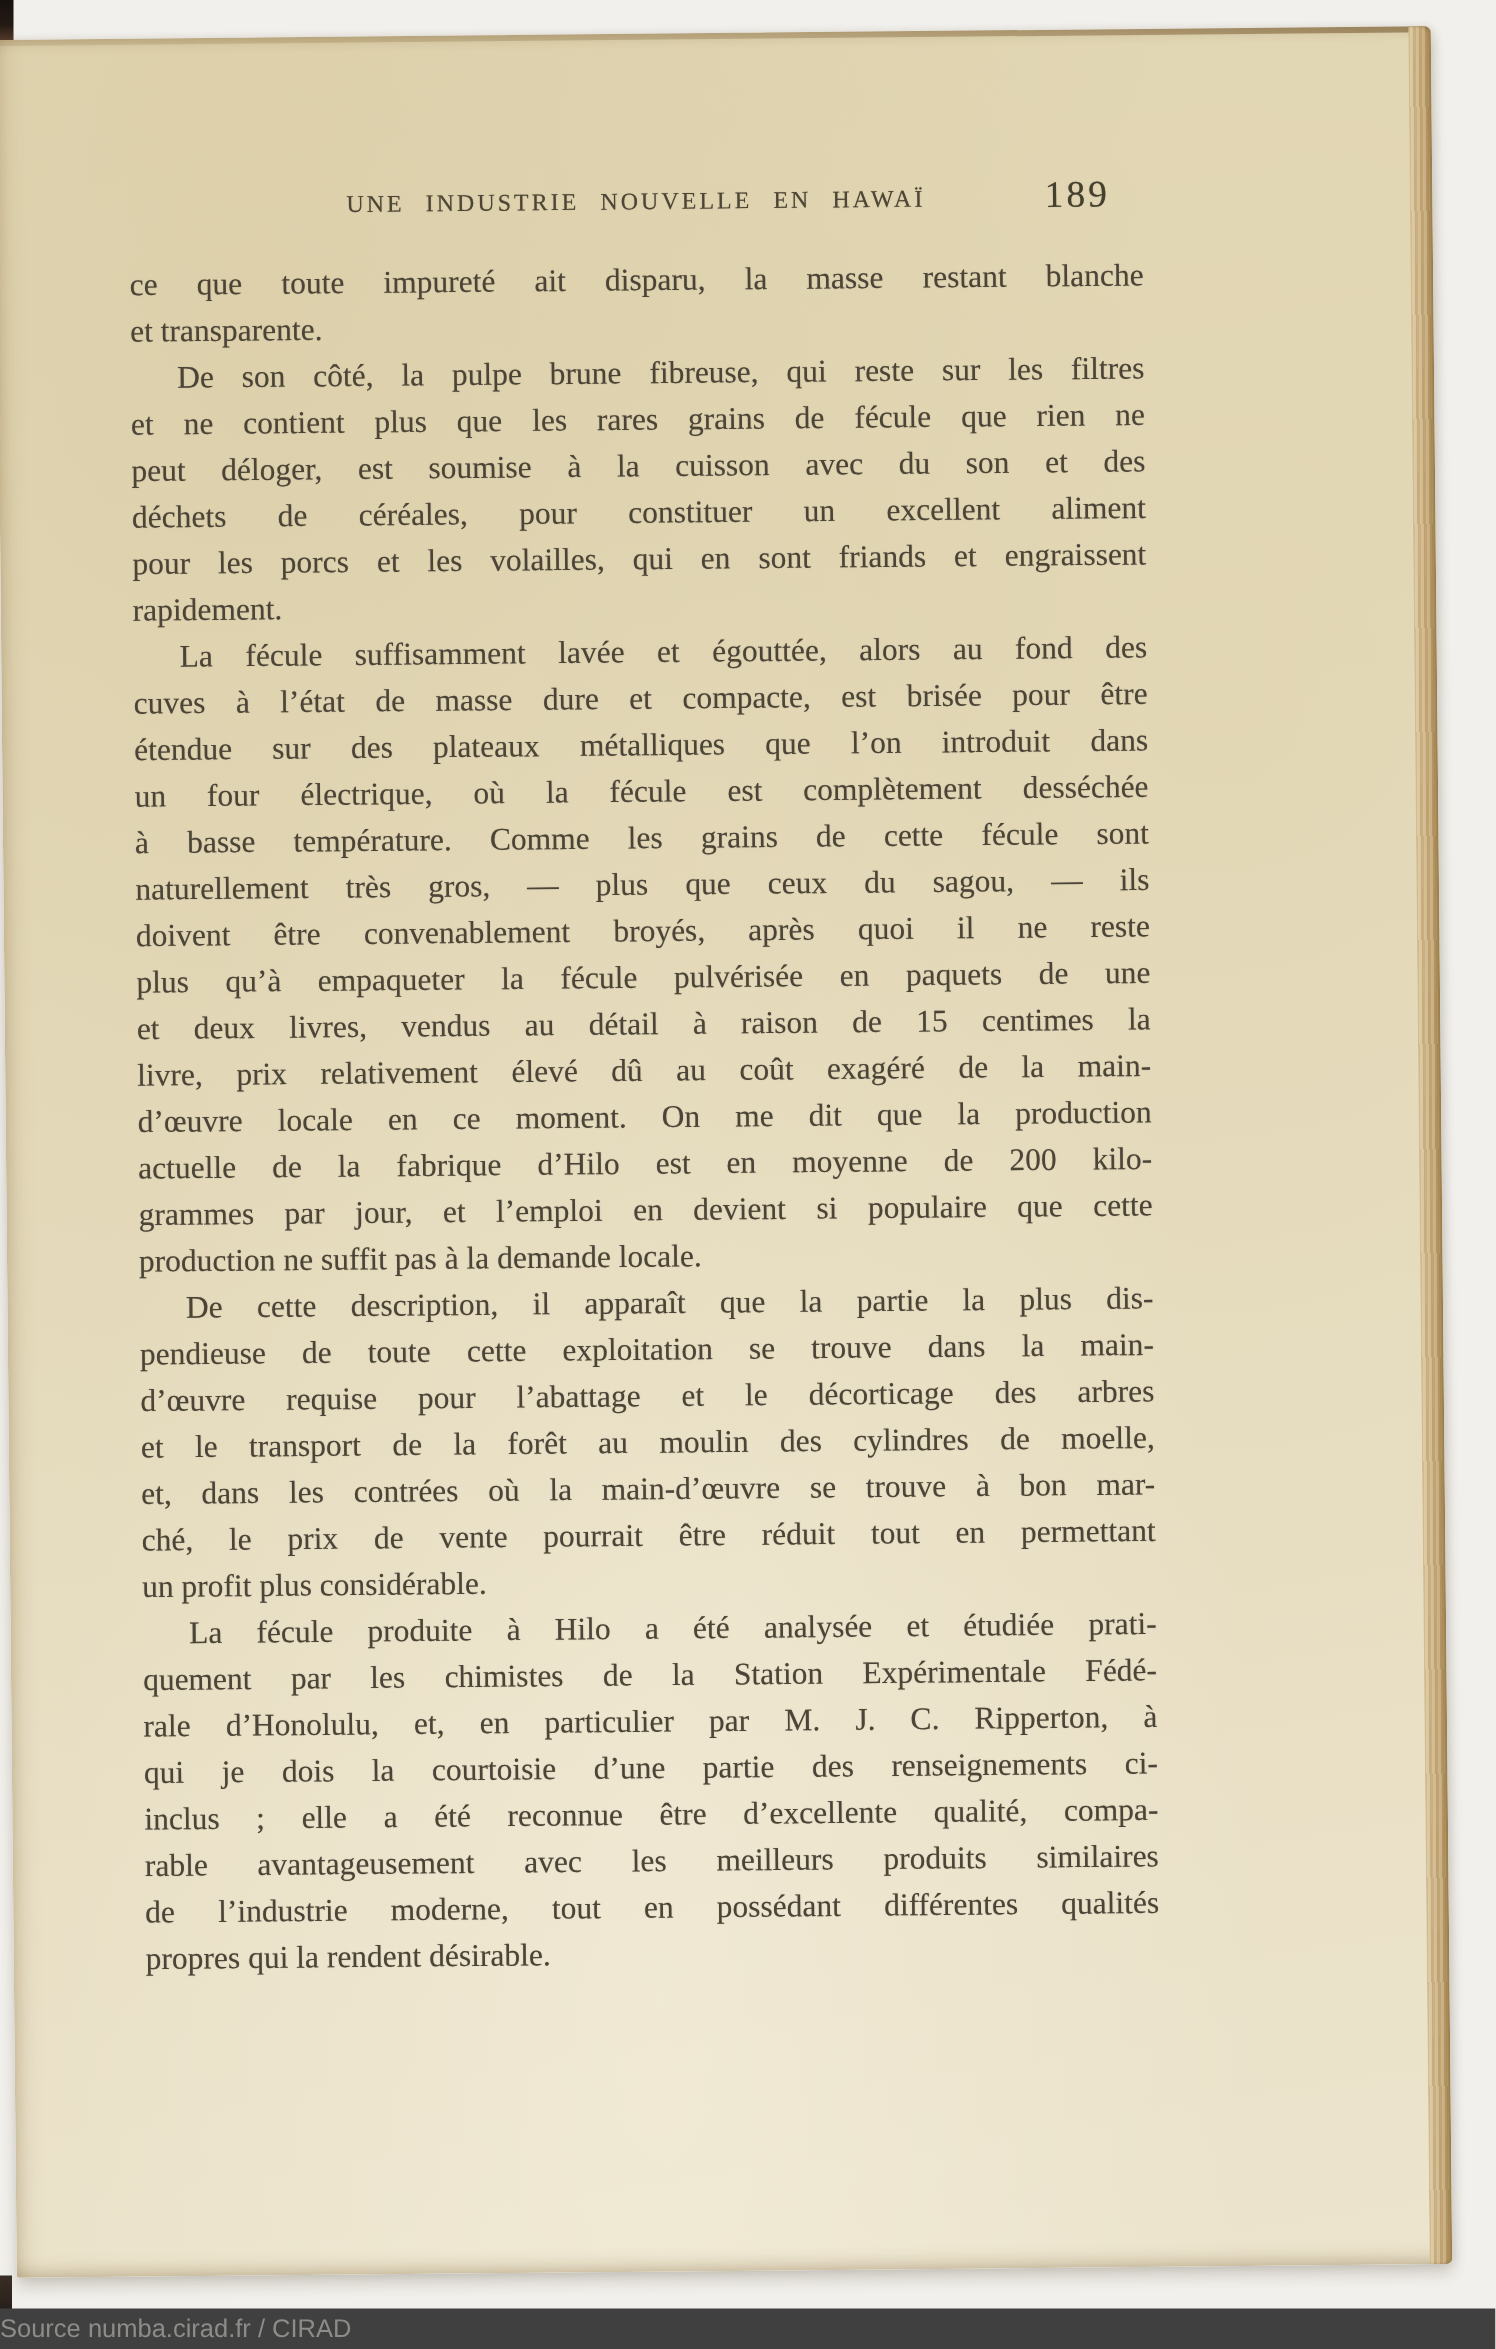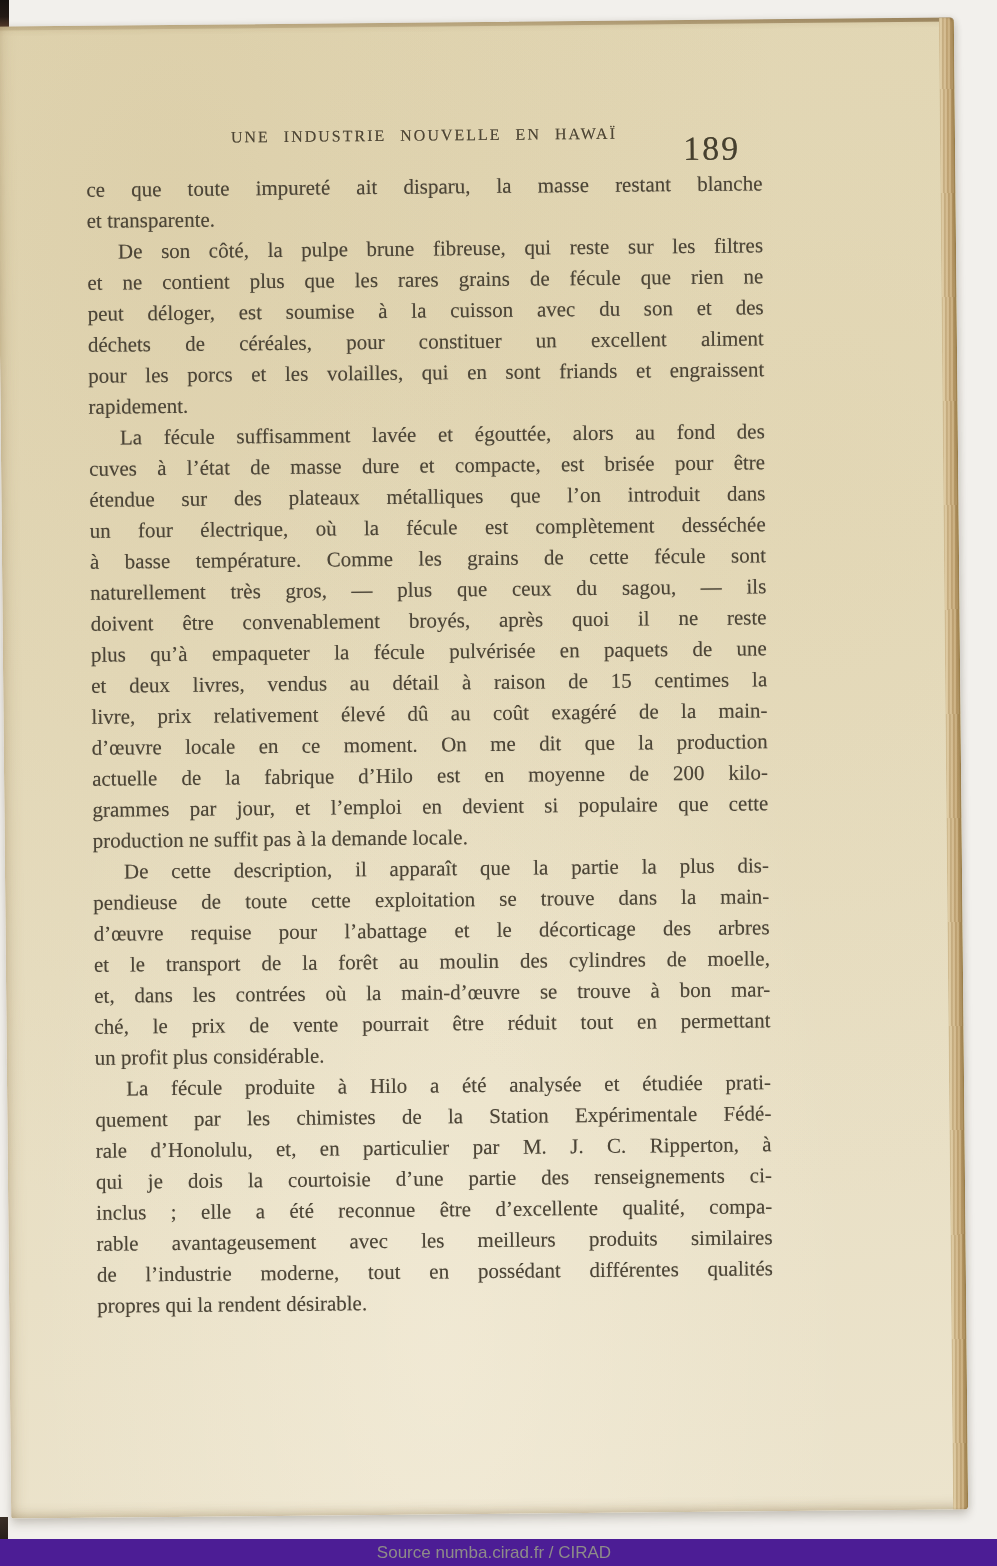--- a/index.html
+++ b/index.html
@@ -65,22 +65,22 @@
     left: 88px; top: 96px; width: 676px; height: 32px;
   }
   .running-title {
     width: 100%; text-align: center;
     font-size: 16px; letter-spacing: 2px; word-spacing: 8px;
     padding-top: 8px;
     color: #4e4635;
     text-shadow: 0 0 0.6px rgba(78,70,53,0.55);
   }
   .folio {
-    position: absolute; right: 22px; top: 14px;
-    font-size: 34px; letter-spacing: 2px;
+    position: absolute; right: 22px; top: 1px;
+    font-size: 25px; letter-spacing: 2px;
     color: #46402f;
     text-shadow: 0 0 0.6px rgba(70,64,47,0.55);
   }
 
   .text-block {
     position: absolute;
     left: 88px; top: 149px; width: 676px;
     color: #4c4537;
     font-size: 21px;
     text-shadow: 0 0 0.7px rgba(76,69,55,0.45);
@@ -90,22 +90,22 @@
     white-space: nowrap;
     text-align: justify;
     text-align-last: justify;
   }
   .line.last { text-align: left; text-align-last: left; }
   .line.indent { text-indent: 31px; }
 
   
   .footer-bar {
     position: absolute; left: 0; bottom: 0; width: 997px; height: 27px;
-    background: #4c1d95;
-    display: flex; align-items: center; justify-content: center;
+    background: #404040;
+    display: flex; align-items: center; justify-content: flex-start;
     padding-right: 9px;
   }
   .footer-text {
     font-family: "Liberation Sans", "DejaVu Sans", sans-serif;
     font-size: 17px;
     color: #8e8c89;
   }
 </style>
 </head>
 <body>

